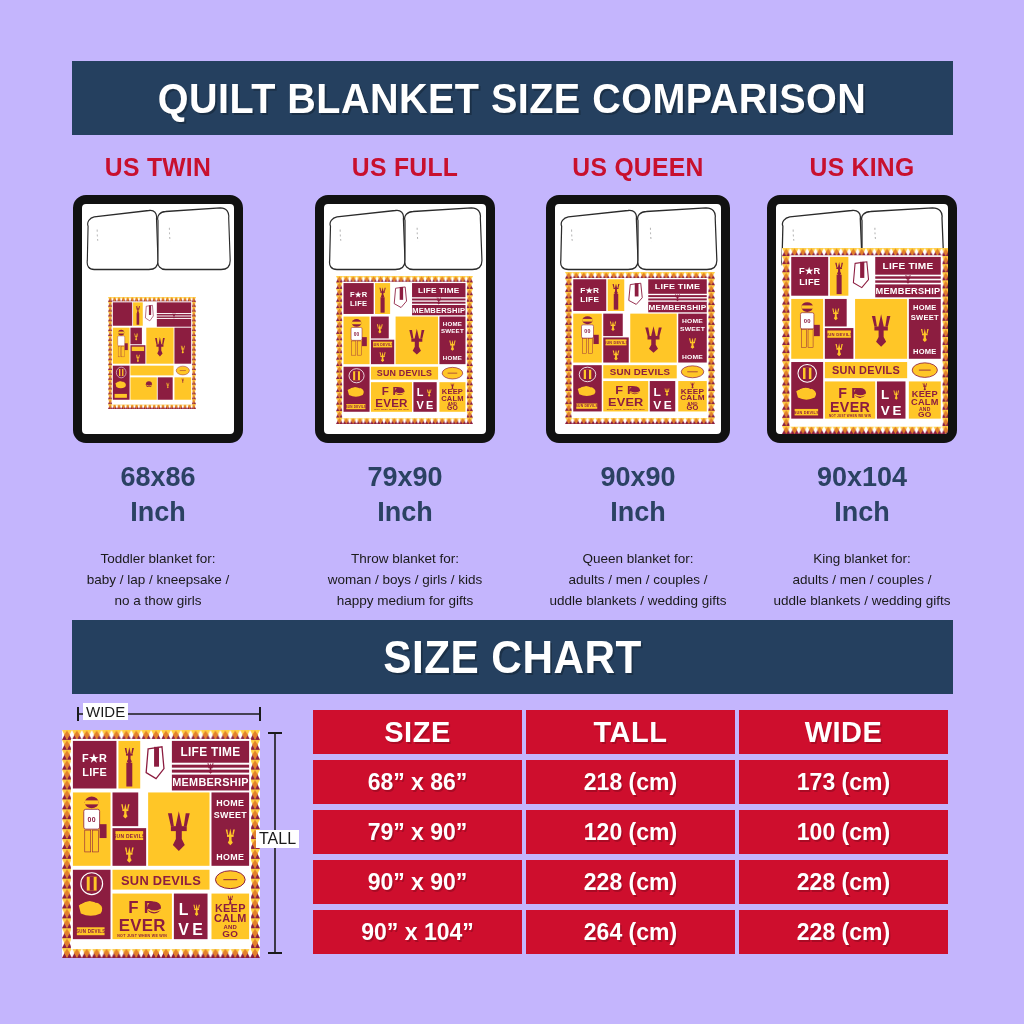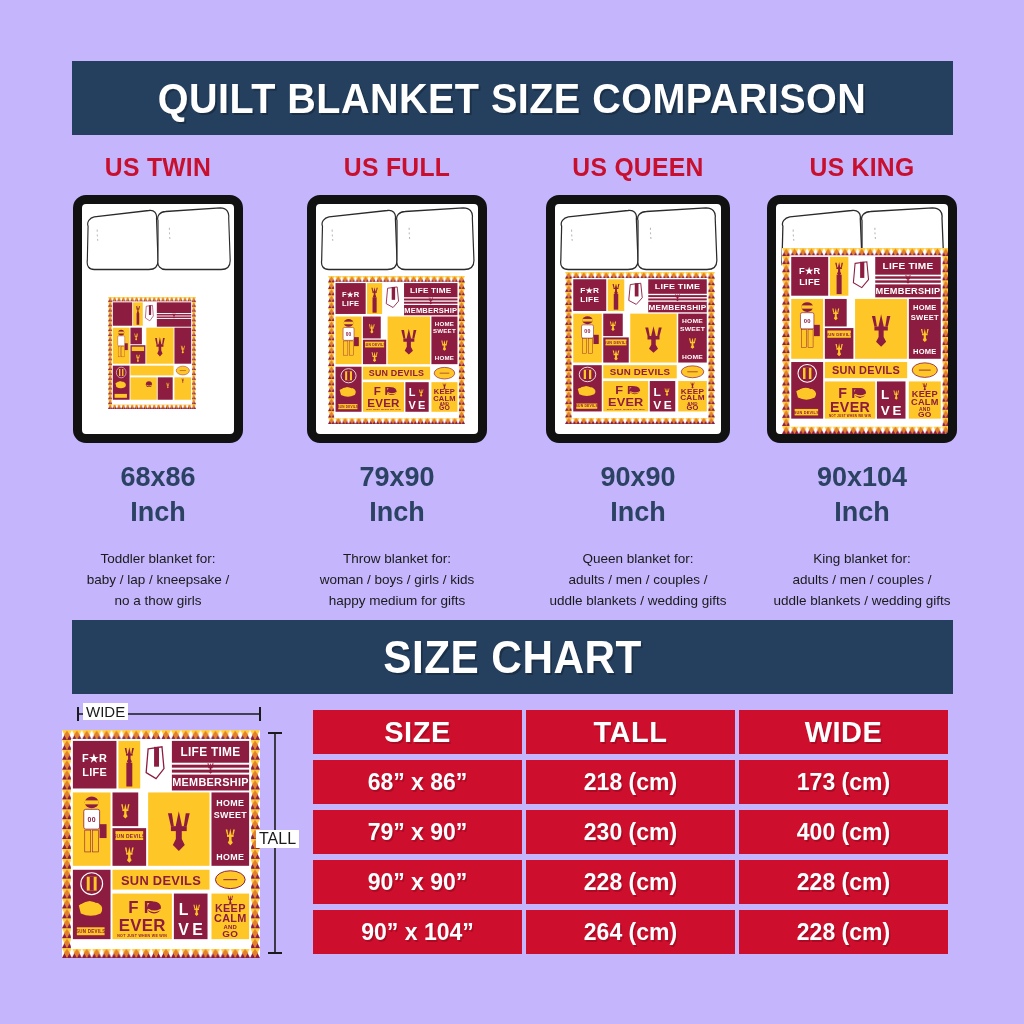--- a/index.html
+++ b/index.html
@@ -33,21 +33,21 @@
     text-shadow: 2px 2px 0 rgba(0,0,0,0.25);
   }
   #banner-top { left: 72px; top: 61px; width: 881px; height: 74px; }
   #banner-top .banner-text { font-size: 43px; }
   #banner-chart { left: 72px; top: 620px; width: 881px; height: 74px; }
   #banner-chart .banner-text { font-size: 46px; }
 
   
   .size-col { position: absolute; top: 152px; width: 228px; text-align: center; }
   #col-0 { left: 44px; }
-  #col-1 { left: 283px; text-align: center; }
+  #col-1 { left: 291px; text-align: center; }
   #col-2 { left: 524px; }
   #col-3 { left: 748px; }
 
   .col-title {
     color: #c8102e;
     font-size: 26px;
     font-weight: bold;
     letter-spacing: 0.3px;
     margin-bottom: 12px;
     transform: scaleX(0.95);
@@ -987,22 +987,22 @@
       <div class="tcell c1">TALL</div>
       <div class="tcell c2">WIDE</div>
     </div>
     <div class="trow body">
       <div class="tcell c0">68” x 86”</div>
       <div class="tcell c1">218 (cm)</div>
       <div class="tcell c2">173 (cm)</div>
     </div>
     <div class="trow body">
       <div class="tcell c0">79” x 90”</div>
-      <div class="tcell c1">230 (cm)</div>
-      <div class="tcell c2">400 (cm)</div>
+      <div class="tcell c1">120 (cm)</div>
+      <div class="tcell c2">100 (cm)</div>
     </div>
     <div class="trow body">
       <div class="tcell c0">90” x 90”</div>
       <div class="tcell c1">228 (cm)</div>
       <div class="tcell c2">228 (cm)</div>
     </div>
     <div class="trow body">
       <div class="tcell c0">90” x 104”</div>
       <div class="tcell c1">264 (cm)</div>
       <div class="tcell c2">228 (cm)</div>

